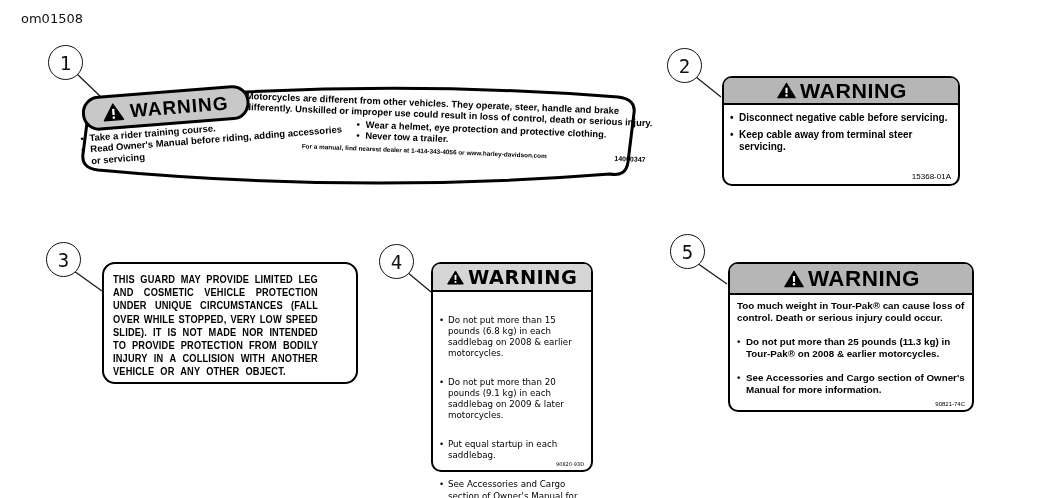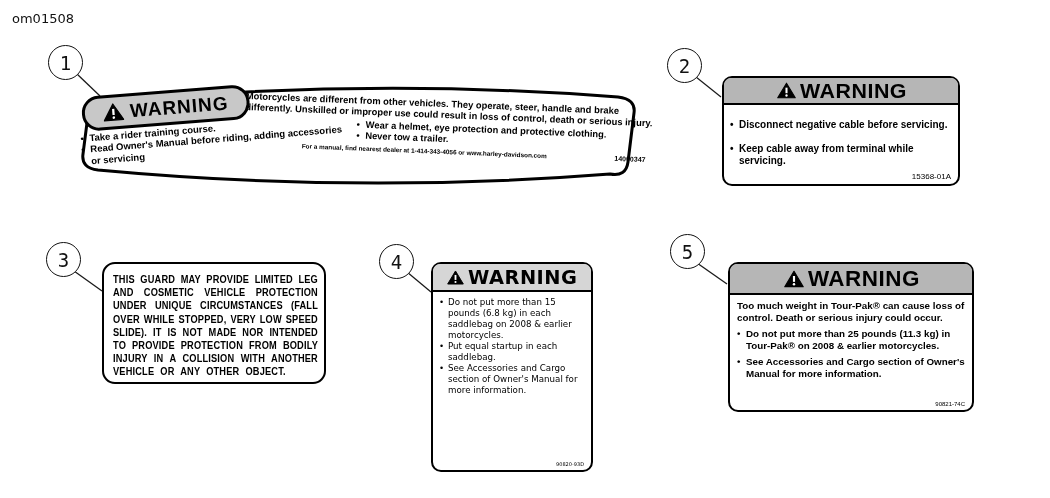--- a/index.html
+++ b/index.html
@@ -2,21 +2,21 @@
 <html><head>
 <meta charset="utf-8">
 <style>
   html,body{margin:0;padding:0;}
   body{
     width:1050px;height:498px;position:relative;background:#ffffff;
     font-family:"Liberation Sans",sans-serif;color:#000;overflow:hidden;
     -webkit-font-smoothing:antialiased;
   }
   .figure-code{
-    position:absolute;left:12px;top:11px;font-size:13px;color:#111;
+    position:absolute;left:21px;top:11px;font-size:13px;color:#111;
     font-family:"DejaVu Sans",sans-serif;
   }
   
   .callout{
     position:absolute;width:33px;height:33px;border:1.6px solid #111;border-radius:50%;
     display:flex;align-items:center;justify-content:center;background:#fff;
     font-family:"DejaVu Sans Mono",monospace;font-size:19px;color:#111;z-index:5;
   }
   #leader-lines{position:absolute;left:0;top:0;z-index:1;}
   
@@ -53,42 +53,42 @@
     font-weight:bold;font-size:9.4px;line-height:1.18;
   }
   #label1 .right-bullets{margin-left:112px;margin-top:2px;}
   #label1 .fine-row{display:flex;align-items:baseline;margin-top:4px;}
   #label1 .fine-print{margin-left:58px;font-size:6.4px;}
   #label1 .label1-part{margin-left:auto;margin-right:20px;font-size:7px;}
   
   #label2{left:722px;top:76px;width:238px;height:110px;}
   #label2 .wheader{height:25px;background:#b6b6b6;font-size:21px;}
   #label2 .wbody{padding:3px 6px 2px 6px;font-weight:bold;font-size:10px;line-height:1.25;}
-  #label2 .bullet{margin-top:11px;}
+  #label2 .bullet{margin-top:4px;}
   #label2 .partnum{font-size:8px;}
   
-  #label3{left:102px;top:262px;width:224px;height:122px;border-radius:13px;border-width:2.6px;}
+  #label3{left:102px;top:262px;width:256px;height:122px;border-radius:13px;border-width:2.6px;}
   #label3 .l3inner{
     position:absolute;left:9px;top:9px;width:244px;
     transform:scaleX(0.84);transform-origin:left top;
     font-size:11px;font-weight:600;line-height:1.2;letter-spacing:.2px;
   }
   #label3 .jline{text-align:justify;text-align-last:justify;}
   #label3 .jline.last{text-align-last:left;word-spacing:4px;}
   
   #label4{left:431px;top:262px;width:162px;height:210px;font-family:"DejaVu Sans",sans-serif;}
   #label4 .wheader{height:26px;background:#d6d6d6;font-size:19px;font-family:"DejaVu Sans",sans-serif;}
   #label4 .wbody{padding:5px 5px 2px 6px;font-size:8.7px;line-height:1.27;}
-  #label4 .bullet{margin-top:0;}
+  #label4 .bullet{margin-top:18px;}
   #label4 .partnum{font-size:5px;font-weight:normal;}
   
   #label5{left:728px;top:262px;width:246px;height:150px;border-width:2.6px;}
   #label5 .wheader{height:29px;background:#b6b6b6;font-size:22px;}
   #label5 .wbody{padding:5px 7px 2px 7px;font-weight:bold;font-size:9.8px;line-height:1.22;}
-  #label5 .bullet{margin-top:4px;}
+  #label5 .bullet{margin-top:12px;}
   #label5 .partnum{font-size:6px;}
 </style>
 </head>
 <body>
 
 <div class="figure-code">om01508</div>
 
 <svg id="leader-lines" width="1050" height="498">
   <line x1="77" y1="74" x2="100" y2="96" stroke="#1a1a1a" stroke-width="1.3"></line>
   <line x1="696" y1="77" x2="721" y2="97" stroke="#1a1a1a" stroke-width="1.3"></line>
@@ -146,21 +146,21 @@
   <div class="wheader">
     <svg class="tri" width="19" height="17" viewBox="0 0 26 23">
       <path d="M13 1.5 L25 21.5 H1 Z" fill="#000" stroke="#000" stroke-width="1.5" stroke-linejoin="round"></path>
       <rect x="11.6" y="7.6" width="2.8" height="7.6" fill="#fff"></rect>
         <circle cx="13" cy="18.4" r="1.6" fill="#fff"></circle>
     </svg>
     <span class="wtxt">WARNING</span>
   </div>
   <div class="wbody">
     <div class="bullet">Disconnect negative cable before servicing.</div>
-    <div class="bullet">Keep cable away from terminal while servicing.</div>
+    <div class="bullet">Keep cable away from terminal steer servicing.</div>
   </div>
   <div class="partnum">15368-01A</div>
 </div>
 
 <div id="label3" class="wlabel">
   <div class="l3inner">
     <div class="jline">THIS GUARD MAY PROVIDE LIMITED LEG</div>
     <div class="jline">AND COSMETIC VEHICLE PROTECTION</div>
     <div class="jline">UNDER UNIQUE CIRCUMSTANCES (FALL</div>
     <div class="jline">OVER WHILE STOPPED, VERY LOW SPEED</div>
@@ -175,20 +175,21 @@
   <div class="wheader">
     <svg class="tri" width="17" height="15" viewBox="0 0 26 23">
       <path d="M13 1.5 L25 21.5 H1 Z" fill="#000" stroke="#000" stroke-width="1.5" stroke-linejoin="round"></path>
       <rect x="11.6" y="7.6" width="2.8" height="7.6" fill="#fff"></rect>
         <circle cx="13" cy="18.4" r="1.6" fill="#fff"></circle>
     </svg>
     <span class="wtxt">WARNING</span>
   </div>
   <div class="wbody">
     <div class="bullet">Do not put more than 15 pounds (6.8 kg) in each saddlebag on 2008 &amp; earlier motorcycles.</div>
+    <div class="bullet">Do not put more than 20 pounds (9.1 kg) in each saddlebag on 2009 &amp; later motorcycles.</div>
     <div class="bullet">Put equal startup in each saddlebag.</div>
     <div class="bullet">See Accessories and Cargo section of Owner's Manual for more information.</div>
   </div>
   <div class="partnum">90820-93D</div>
 </div>
 
 <div id="label5" class="wlabel">
   <div class="wheader">
     <svg class="tri" width="20" height="18" viewBox="0 0 26 23">
       <path d="M13 1.5 L25 21.5 H1 Z" fill="#000" stroke="#000" stroke-width="1.5" stroke-linejoin="round"></path>

